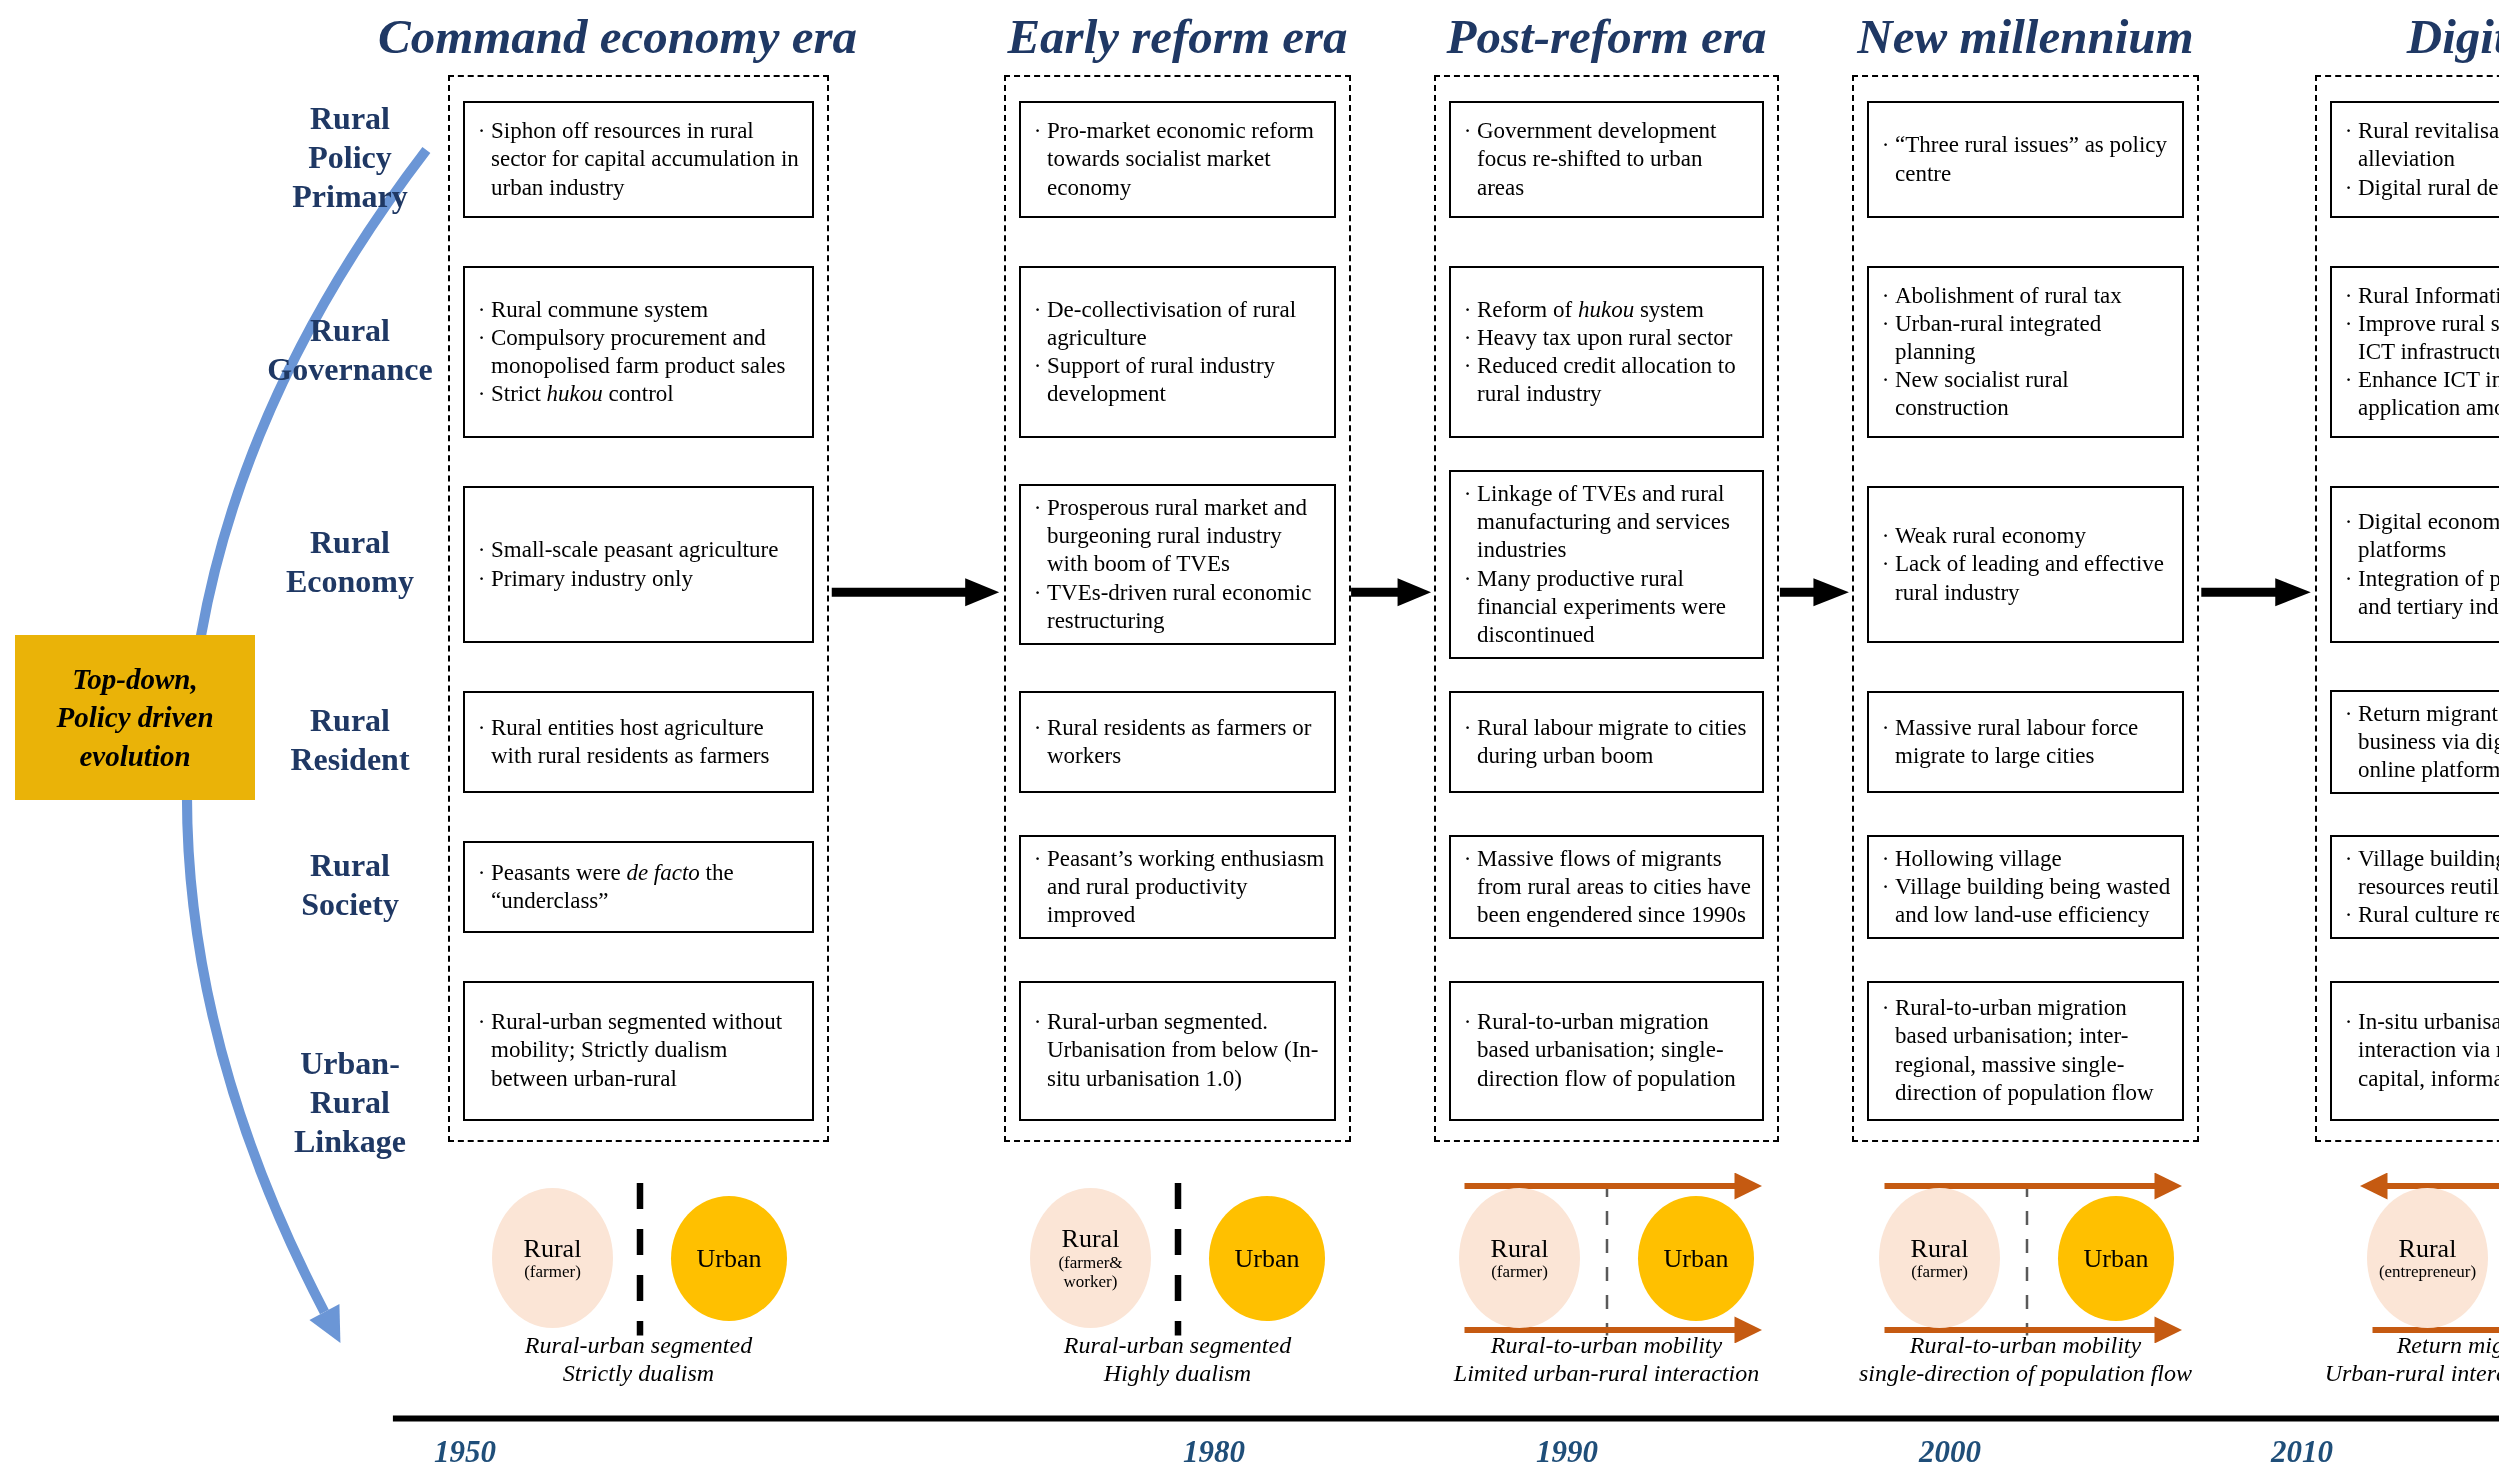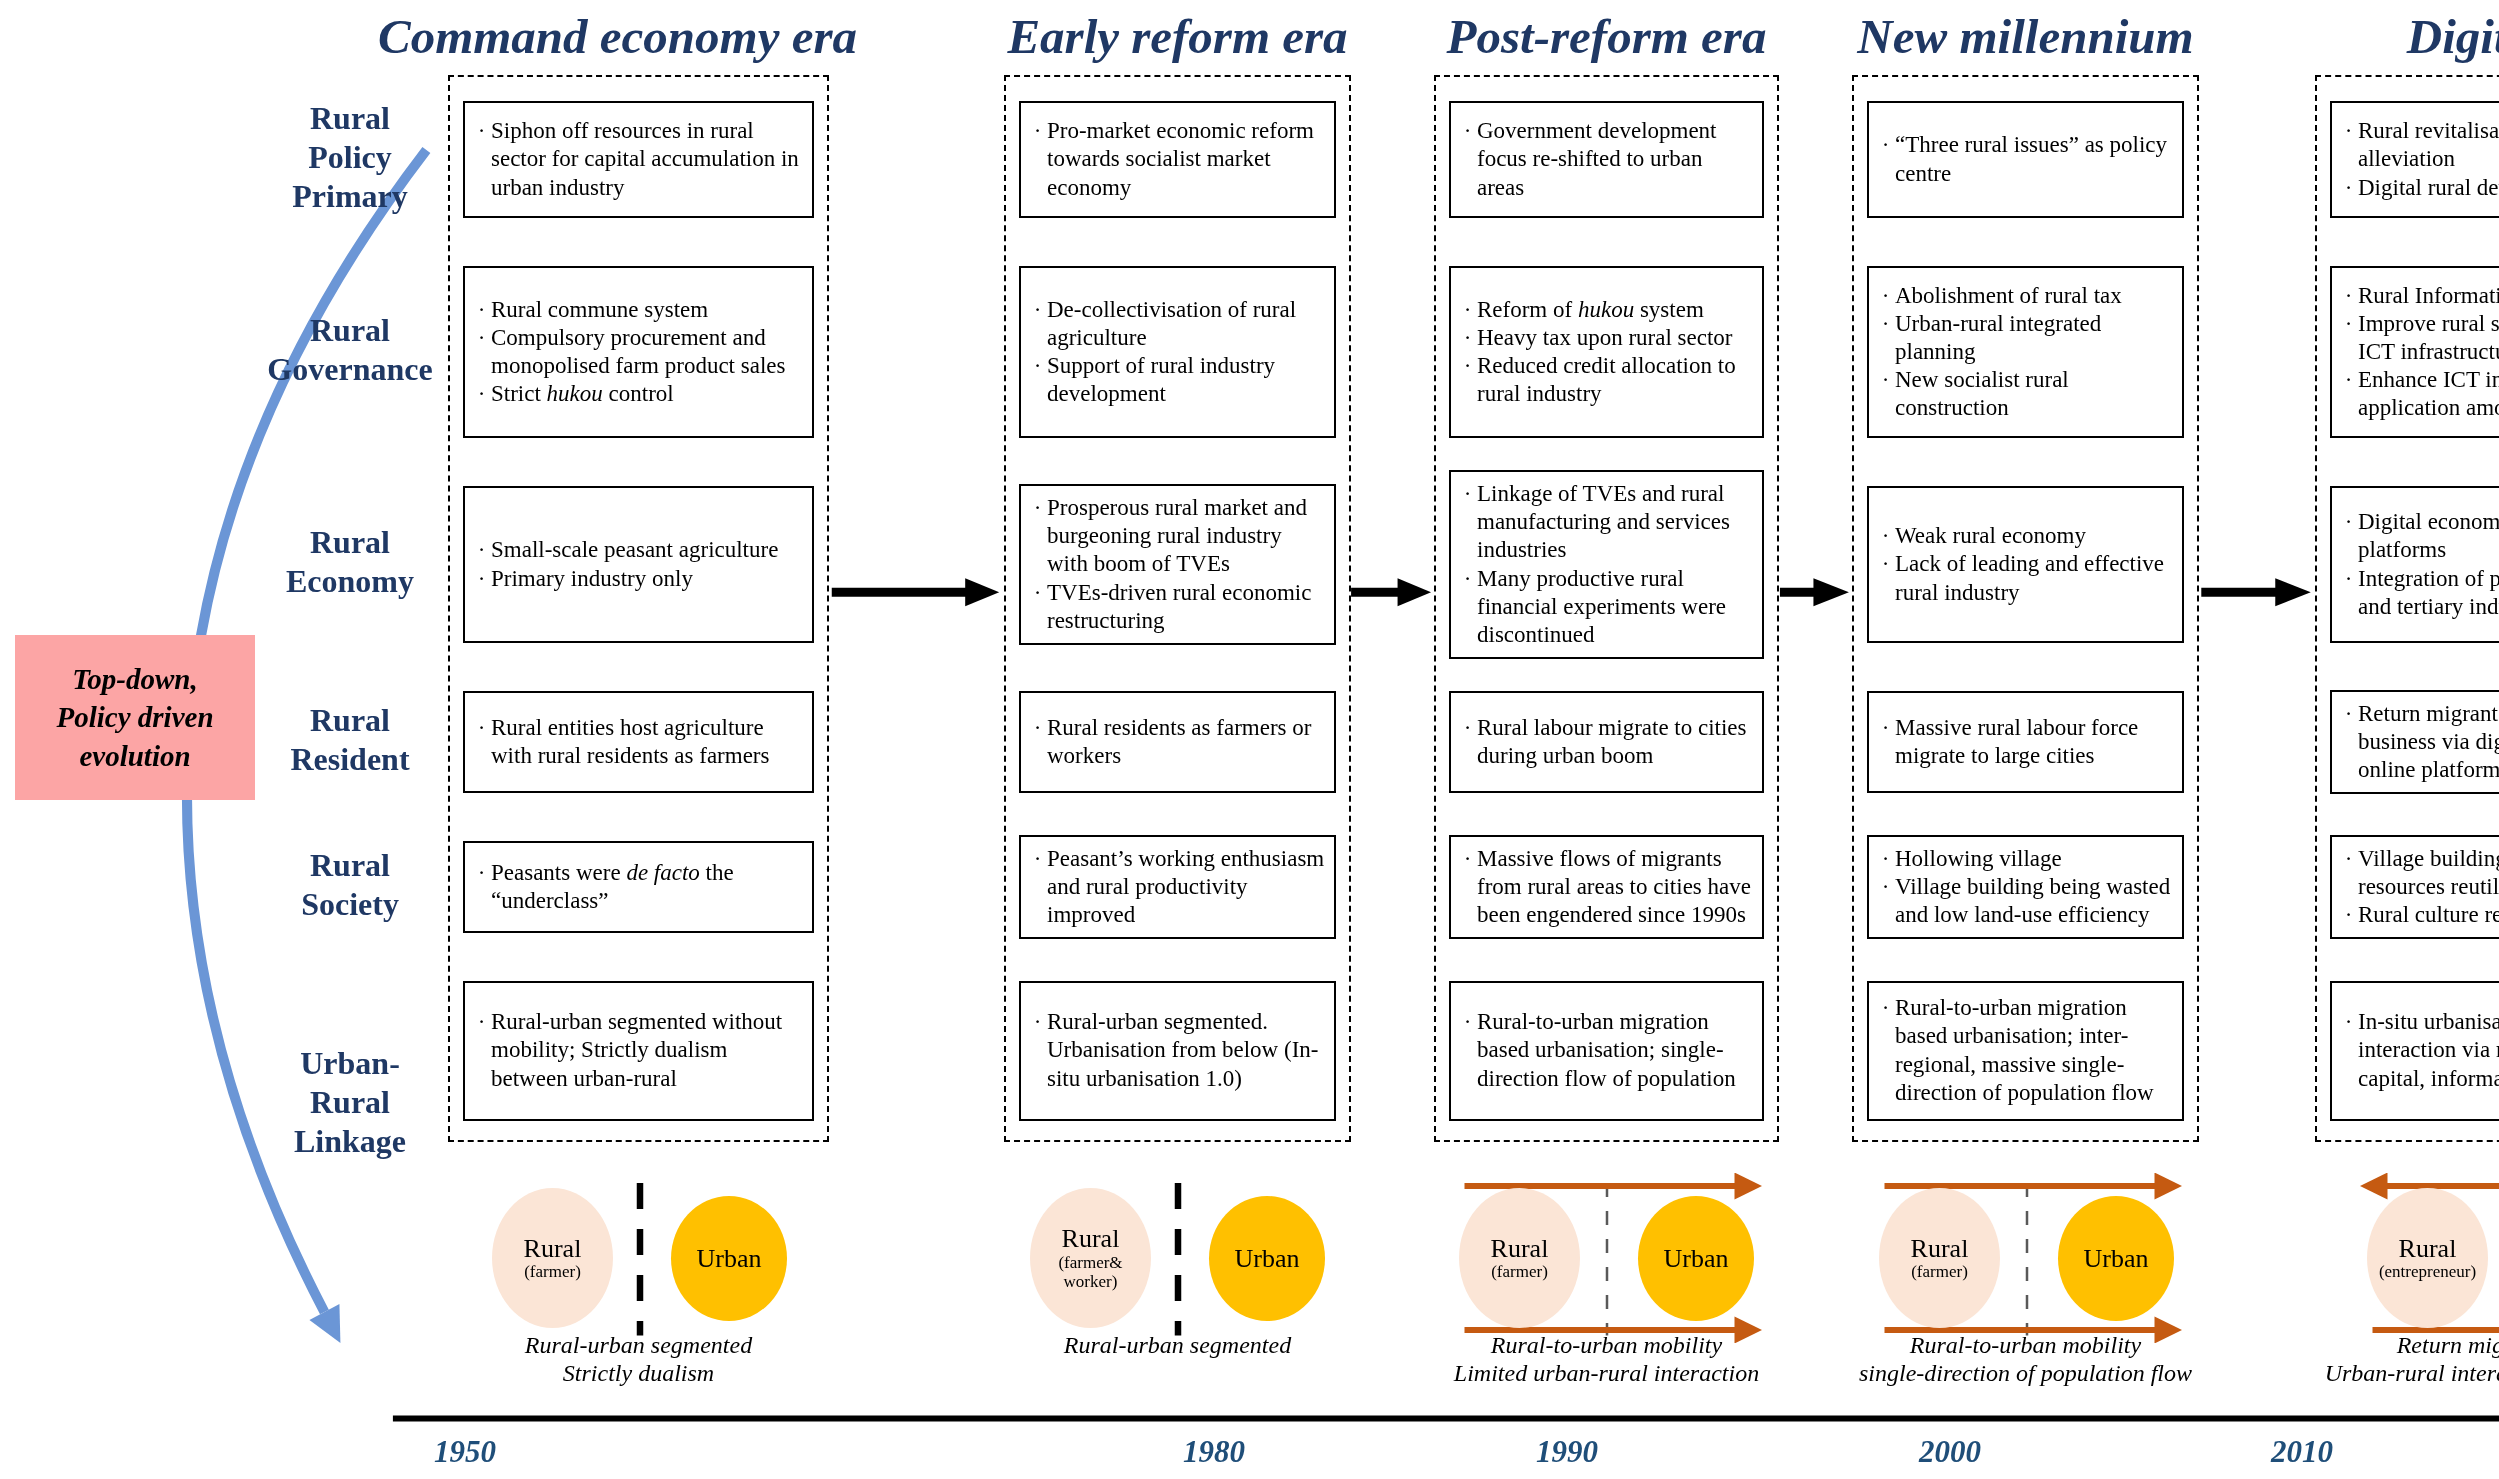--- a/index.html
+++ b/index.html
@@ -23,21 +23,21 @@
     padding:8px 7px;display:flex;flex-direction:column;justify-content:center;
   }
   .li{display:flex;font-size:23px;line-height:1.22;color:#000;}
   .li .dot{flex:0 0 19px;width:19px;text-align:center;}
   .li .txt{flex:1 1 auto;}
   .rlabel{
     position:absolute;display:flex;flex-direction:column;justify-content:center;text-align:center;
     font-weight:bold;font-size:32px;line-height:1.22;color:var(--navy);z-index:3;
   }
   .side-label{
-    position:absolute;background:#fca5a5;text-align:center;font-weight:bold;font-style:italic;
+    position:absolute;background:#eab308;text-align:center;font-weight:bold;font-style:italic;
     color:#000;z-index:6;display:flex;flex-direction:column;justify-content:center;
   }
   #side-left{left:15px;top:635px;width:240px;height:165px;font-size:29px;line-height:1.32;}
   .bunit{position:absolute;z-index:3;}
   .ellipse{
     position:absolute;border-radius:50%;display:flex;flex-direction:column;align-items:center;
     justify-content:center;text-align:center;color:#000;
   }
   .ellipse .nm{font-size:26px;line-height:1.05;}
   .ellipse .sub{font-size:17px;line-height:1.12;}
@@ -261,20 +261,21 @@
           <div class="nm">Rural</div>
           <div class="sub">(farmer&amp;</div>
           <div class="sub">worker)</div>
         </div>
         <div class="ellipse" style="left: 179px; top: 15px; width: 116px; height: 125px; background: rgb(255, 192, 0);">
           <div class="nm">Urban</div>
         </div>
       </div>
       <div class="caption" style="left: 894px; width: 567px; top: 1331px;">
         <div>Rural-urban segmented</div>
+        <div>Highly dualism</div>
       </div>
       <div class="era-title" style="left: 1339px; width: 535px;">Post-reform era</div>
       <div class="dashed-box" style="left: 1434px; top: 75px; width: 345px; height: 1067px;">
         <div class="cell" style="top: 0px; height: 165px;">
           <div class="pbox" style="min-height: 117px;">
             <div class="li">
               <span class="dot">·</span>
               <span class="txt"><span>Government development focus re-shifted to urban areas</span></span>
             </div>
           </div>

